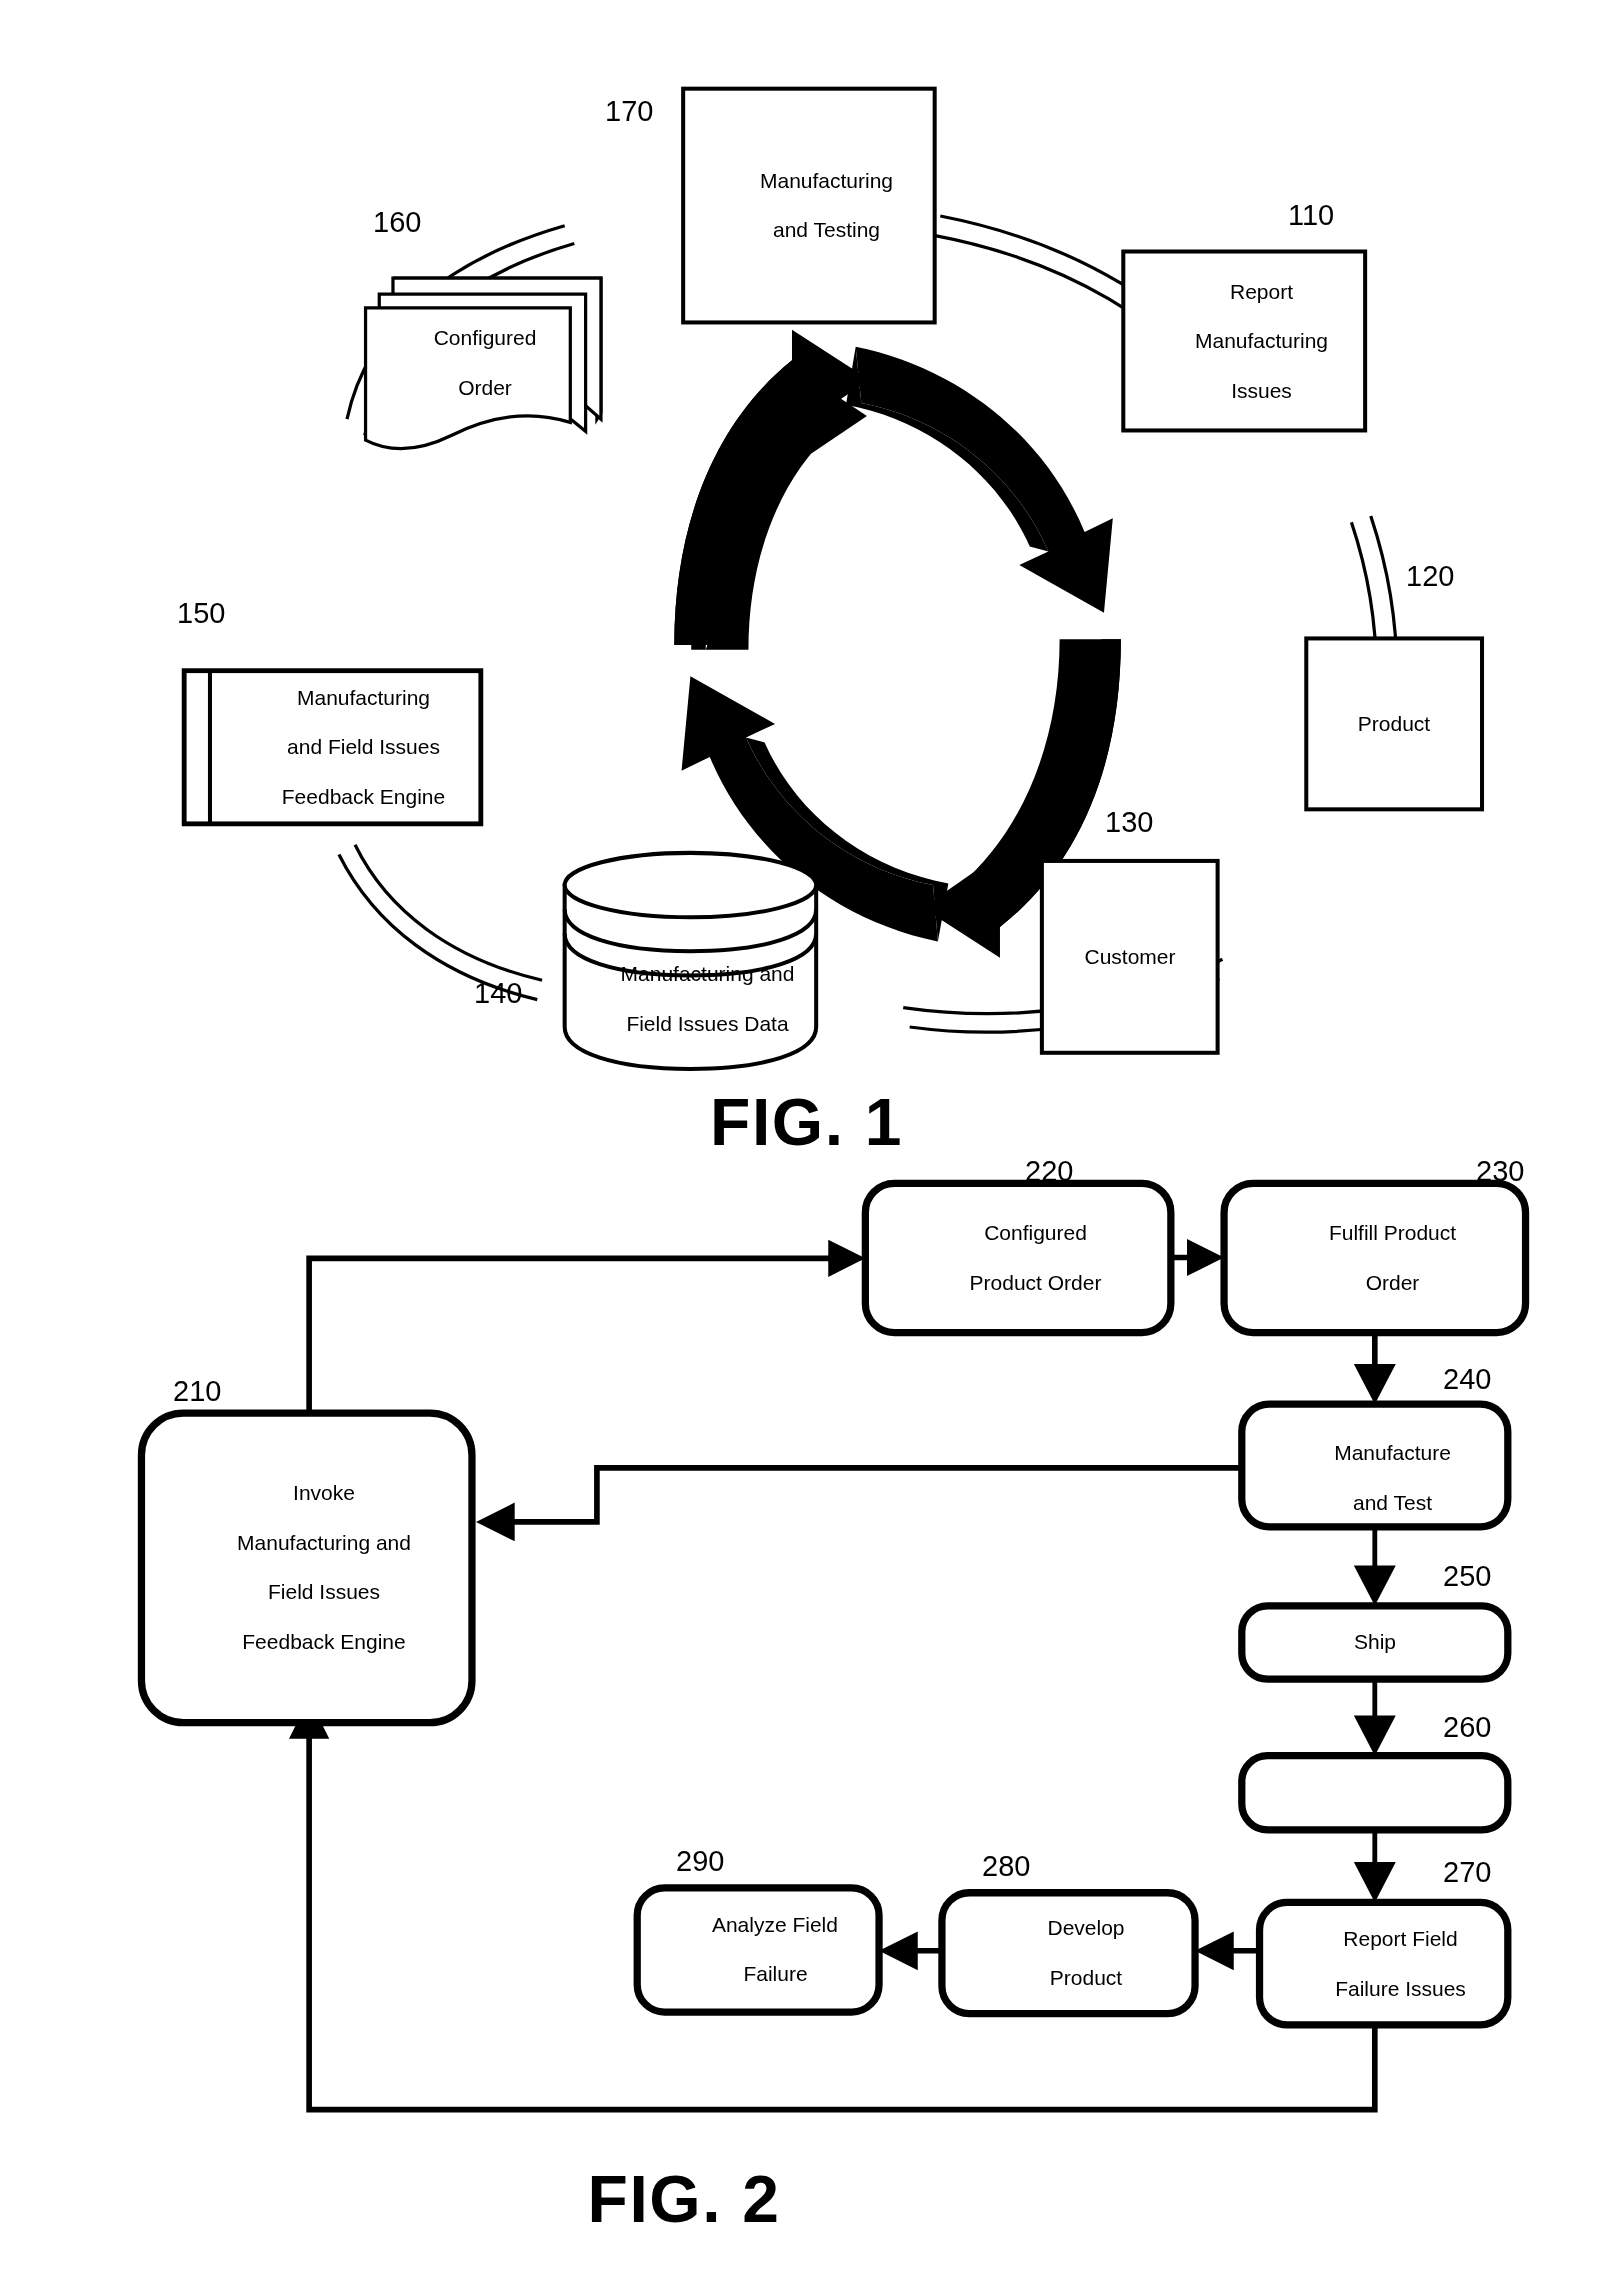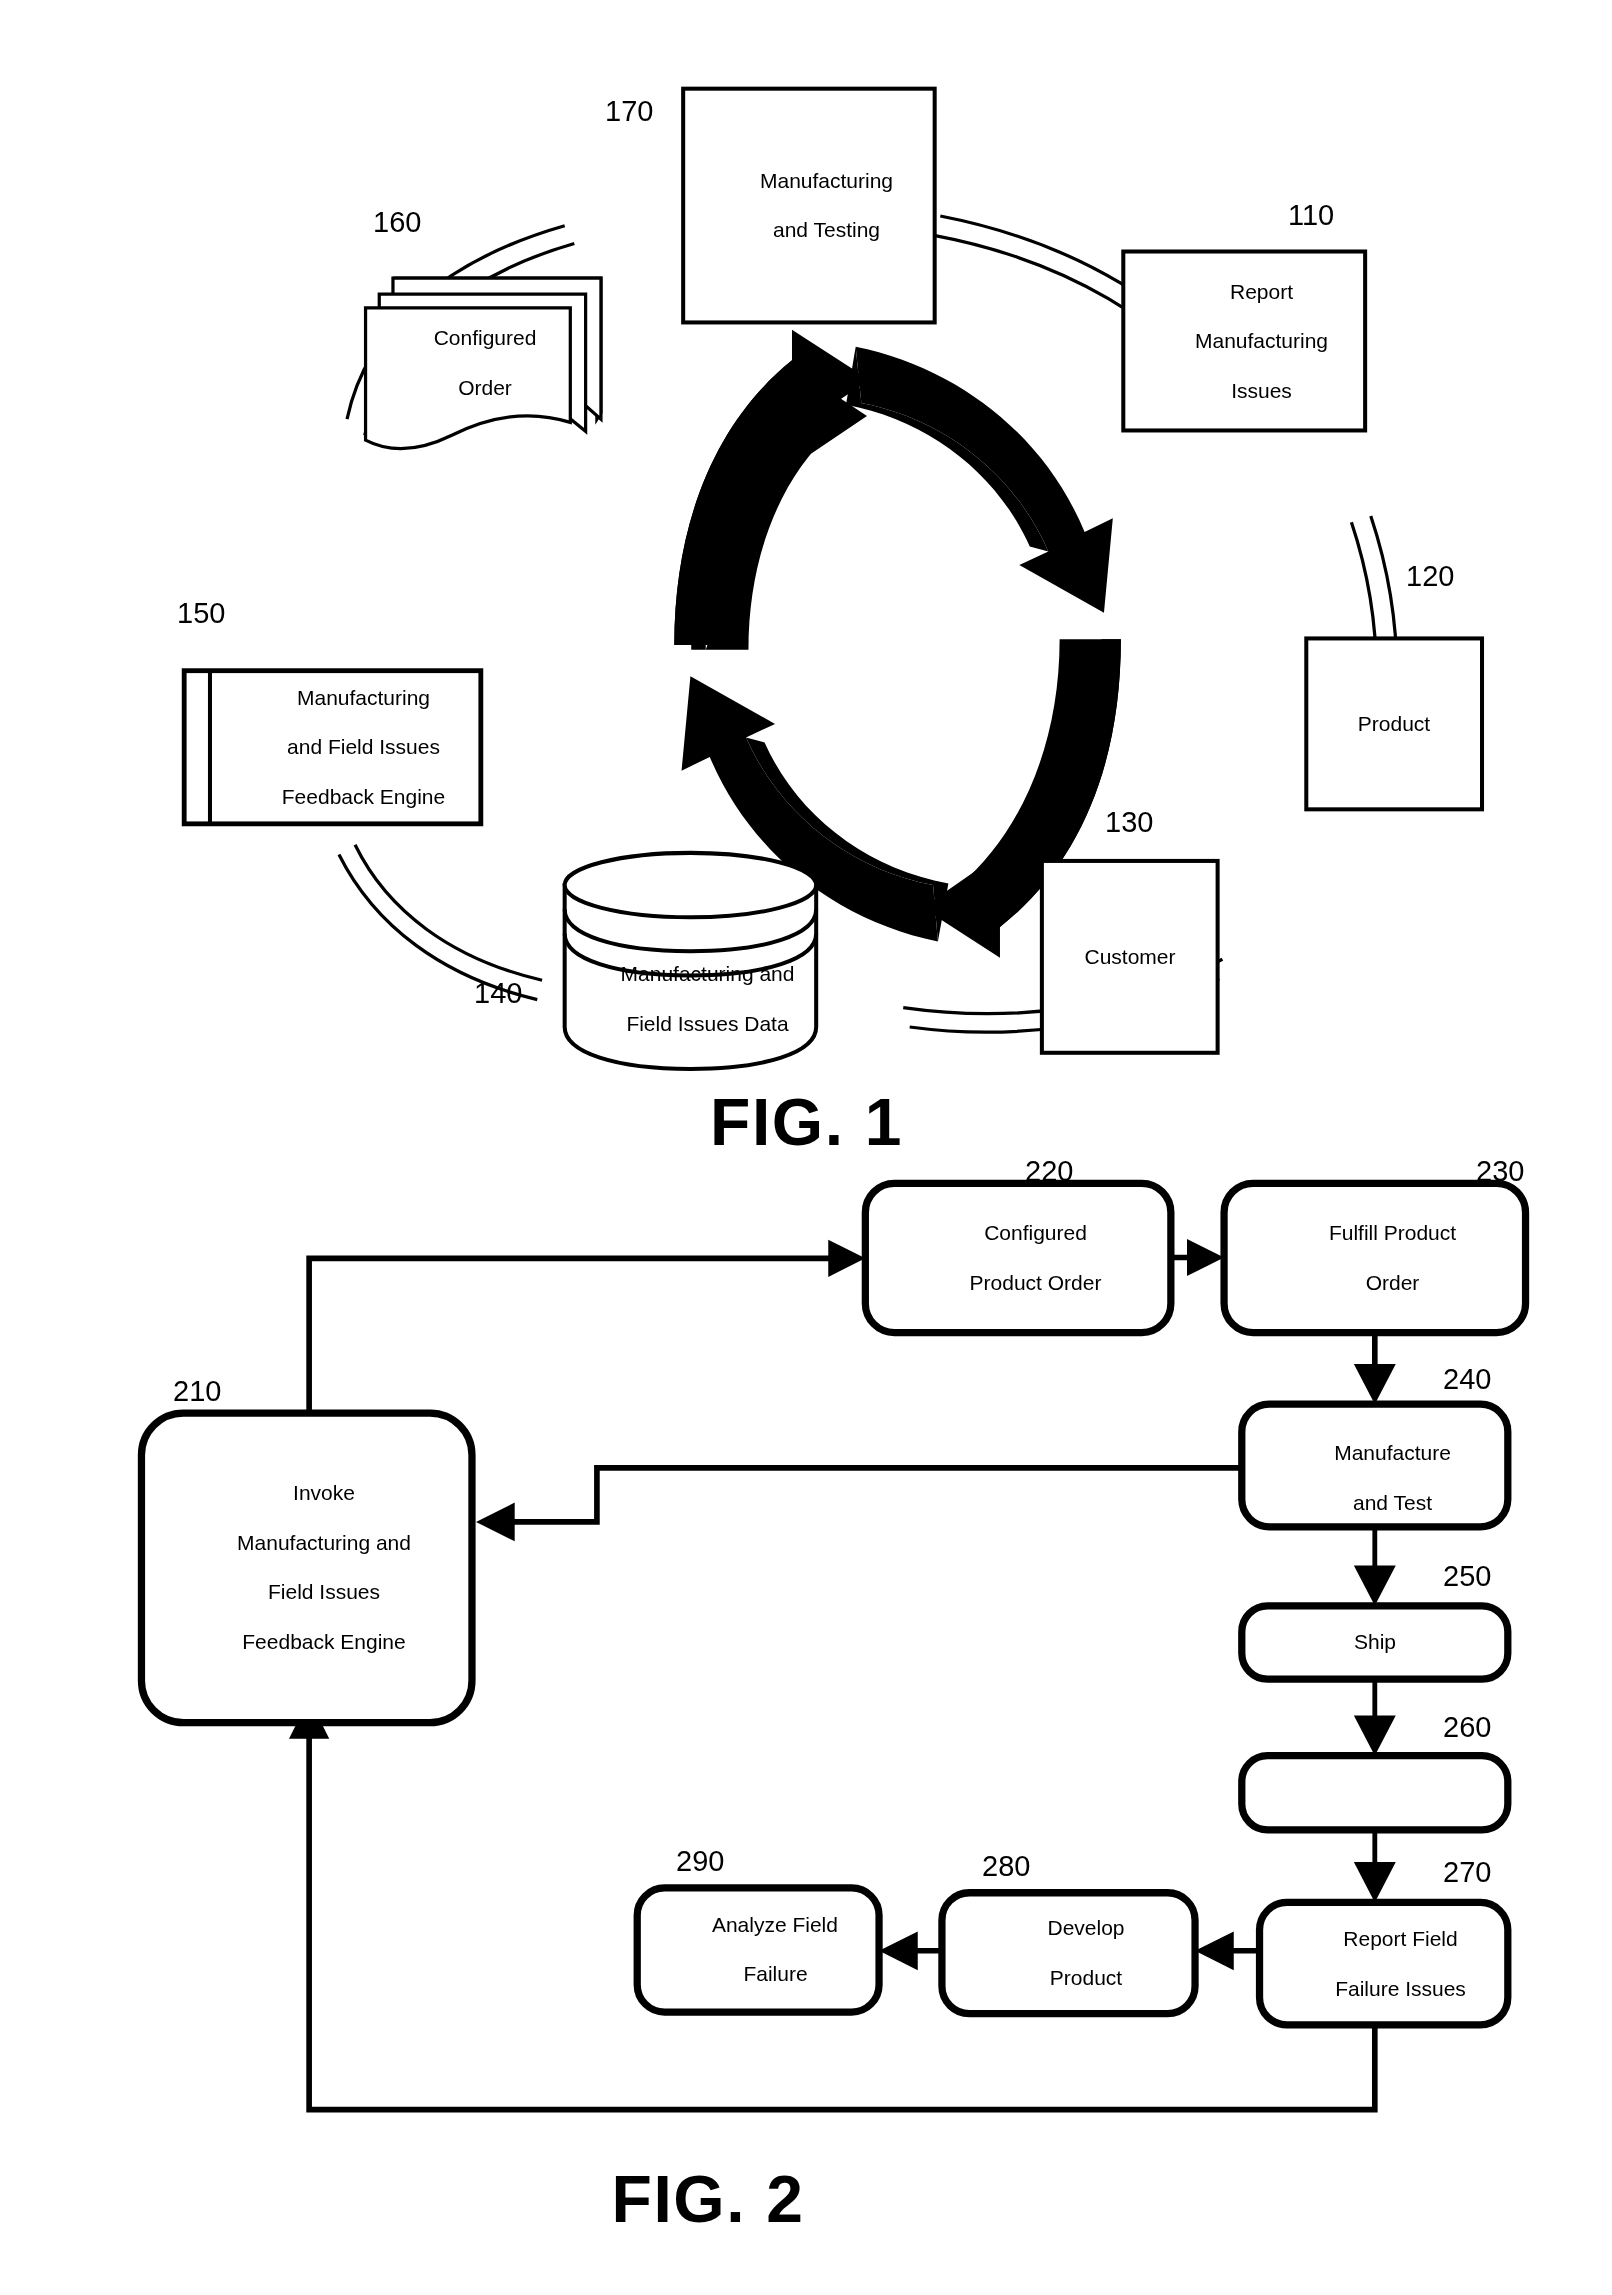--- a/index.html
+++ b/index.html
@@ -374,16 +374,16 @@
     </span>
   </div>
 
   <div class="node-label" style="left:637px; top:1888px; width:242px; height:124px;">
     <span>
       <span>Analyze Field</span><br>
       <span>Failure</span>
     </span>
   </div>
 
-  <div class="fig-caption" style="left:0px; top:2161px; width:1368px;margin-left:24px;">FIG. 2</div>
+  <div class="fig-caption" style="left:0px; top:2161px; width:1368px;">FIG. 2</div>
 
 </div>
 
 
 </body></html>

